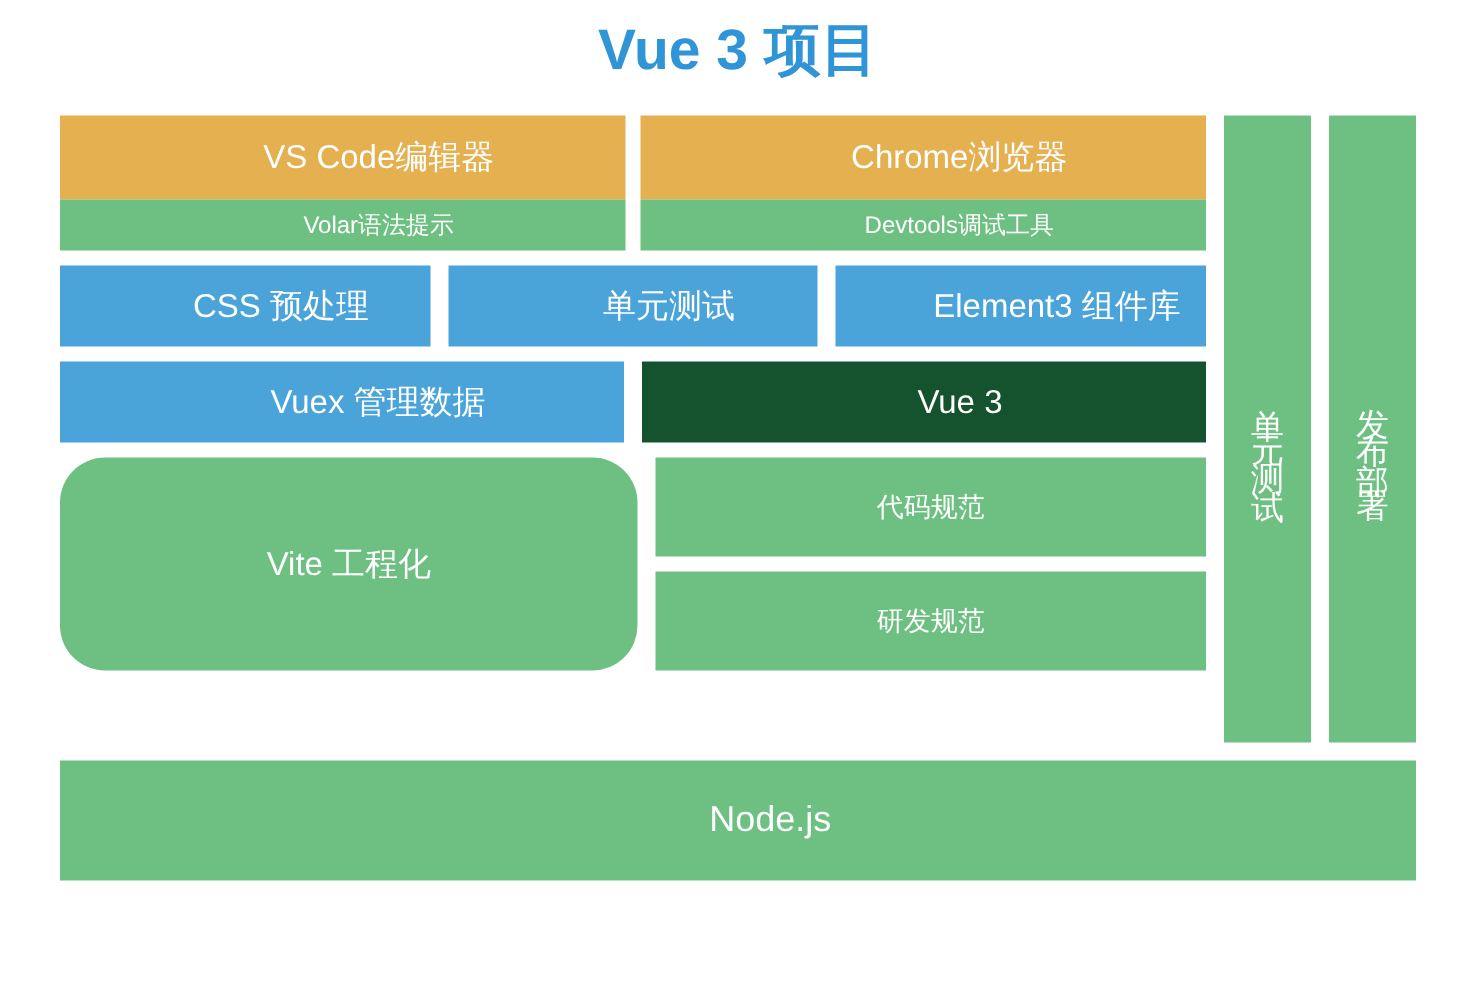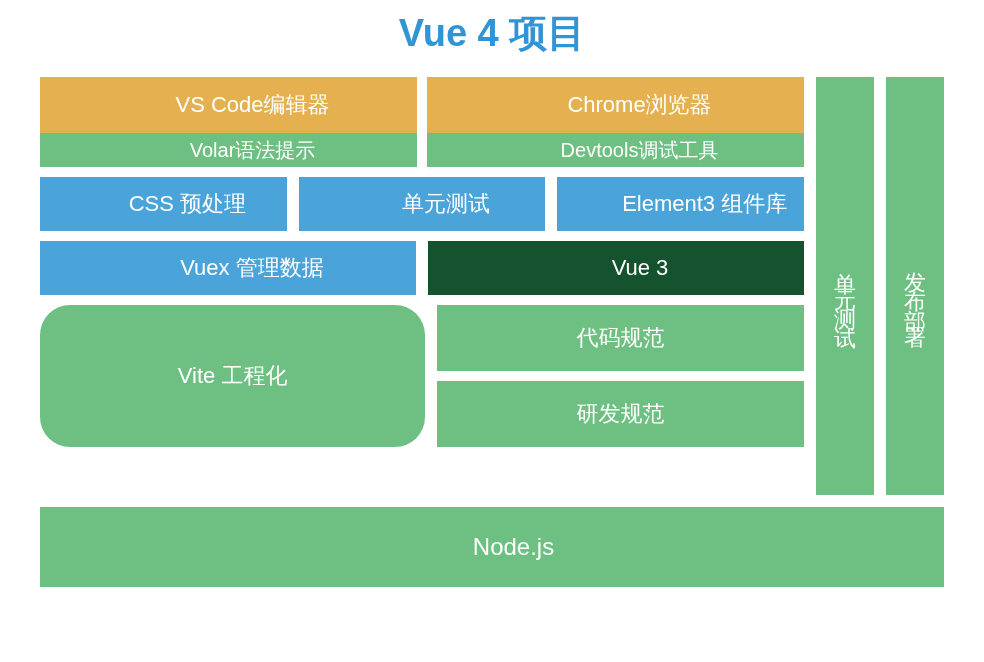--- a/index.html
+++ b/index.html
@@ -60,21 +60,21 @@
     font-size: 22px;
     padding-left: 48px;
   }
   .orange {
     background: #e5b04f;
     height: 56px;
   }
   .green-sub {
     background: #6dc081;
     height: 34px;
-    font-size: 20px;
+    font-size: 16px;
   }
   
   .row-mid {
     display: flex;
     gap: 12px;
   }
   .blue {
     background: #4aa3d9;
     height: 54px;
     flex: 1;
@@ -99,37 +99,37 @@
   .spec-col {
     flex: 1;
     display: flex;
     flex-direction: column;
     gap: 10px;
   }
   .spec-box {
     background: #6dc081;
     height: 66px;
     display:flex;align-items:center;justify-content:center;
-    color:#fff;font-size:22px;
+    color:#fff;font-size:18px;
   }
   
   .node-box {
     margin-top: 12px;
     background: #6dc081;
     height: 80px;
     display:flex;align-items:center;justify-content:center;
     color:#fff;font-size:24px;
     width: 100%;
     padding-left: 43px;
   }
 </style>
 </head>
 <body>
 
-<div class="title">Vue 4 项目</div>
+<div class="title">Vue 3 项目</div>
 
 <div class="outer">
 
   <div class="main-col">
 
     <div class="row-editors">
       <div class="editor-group">
         <div class="box orange">VS Code编辑器</div>
         <div class="box green-sub">Volar语法提示</div>
       </div>

